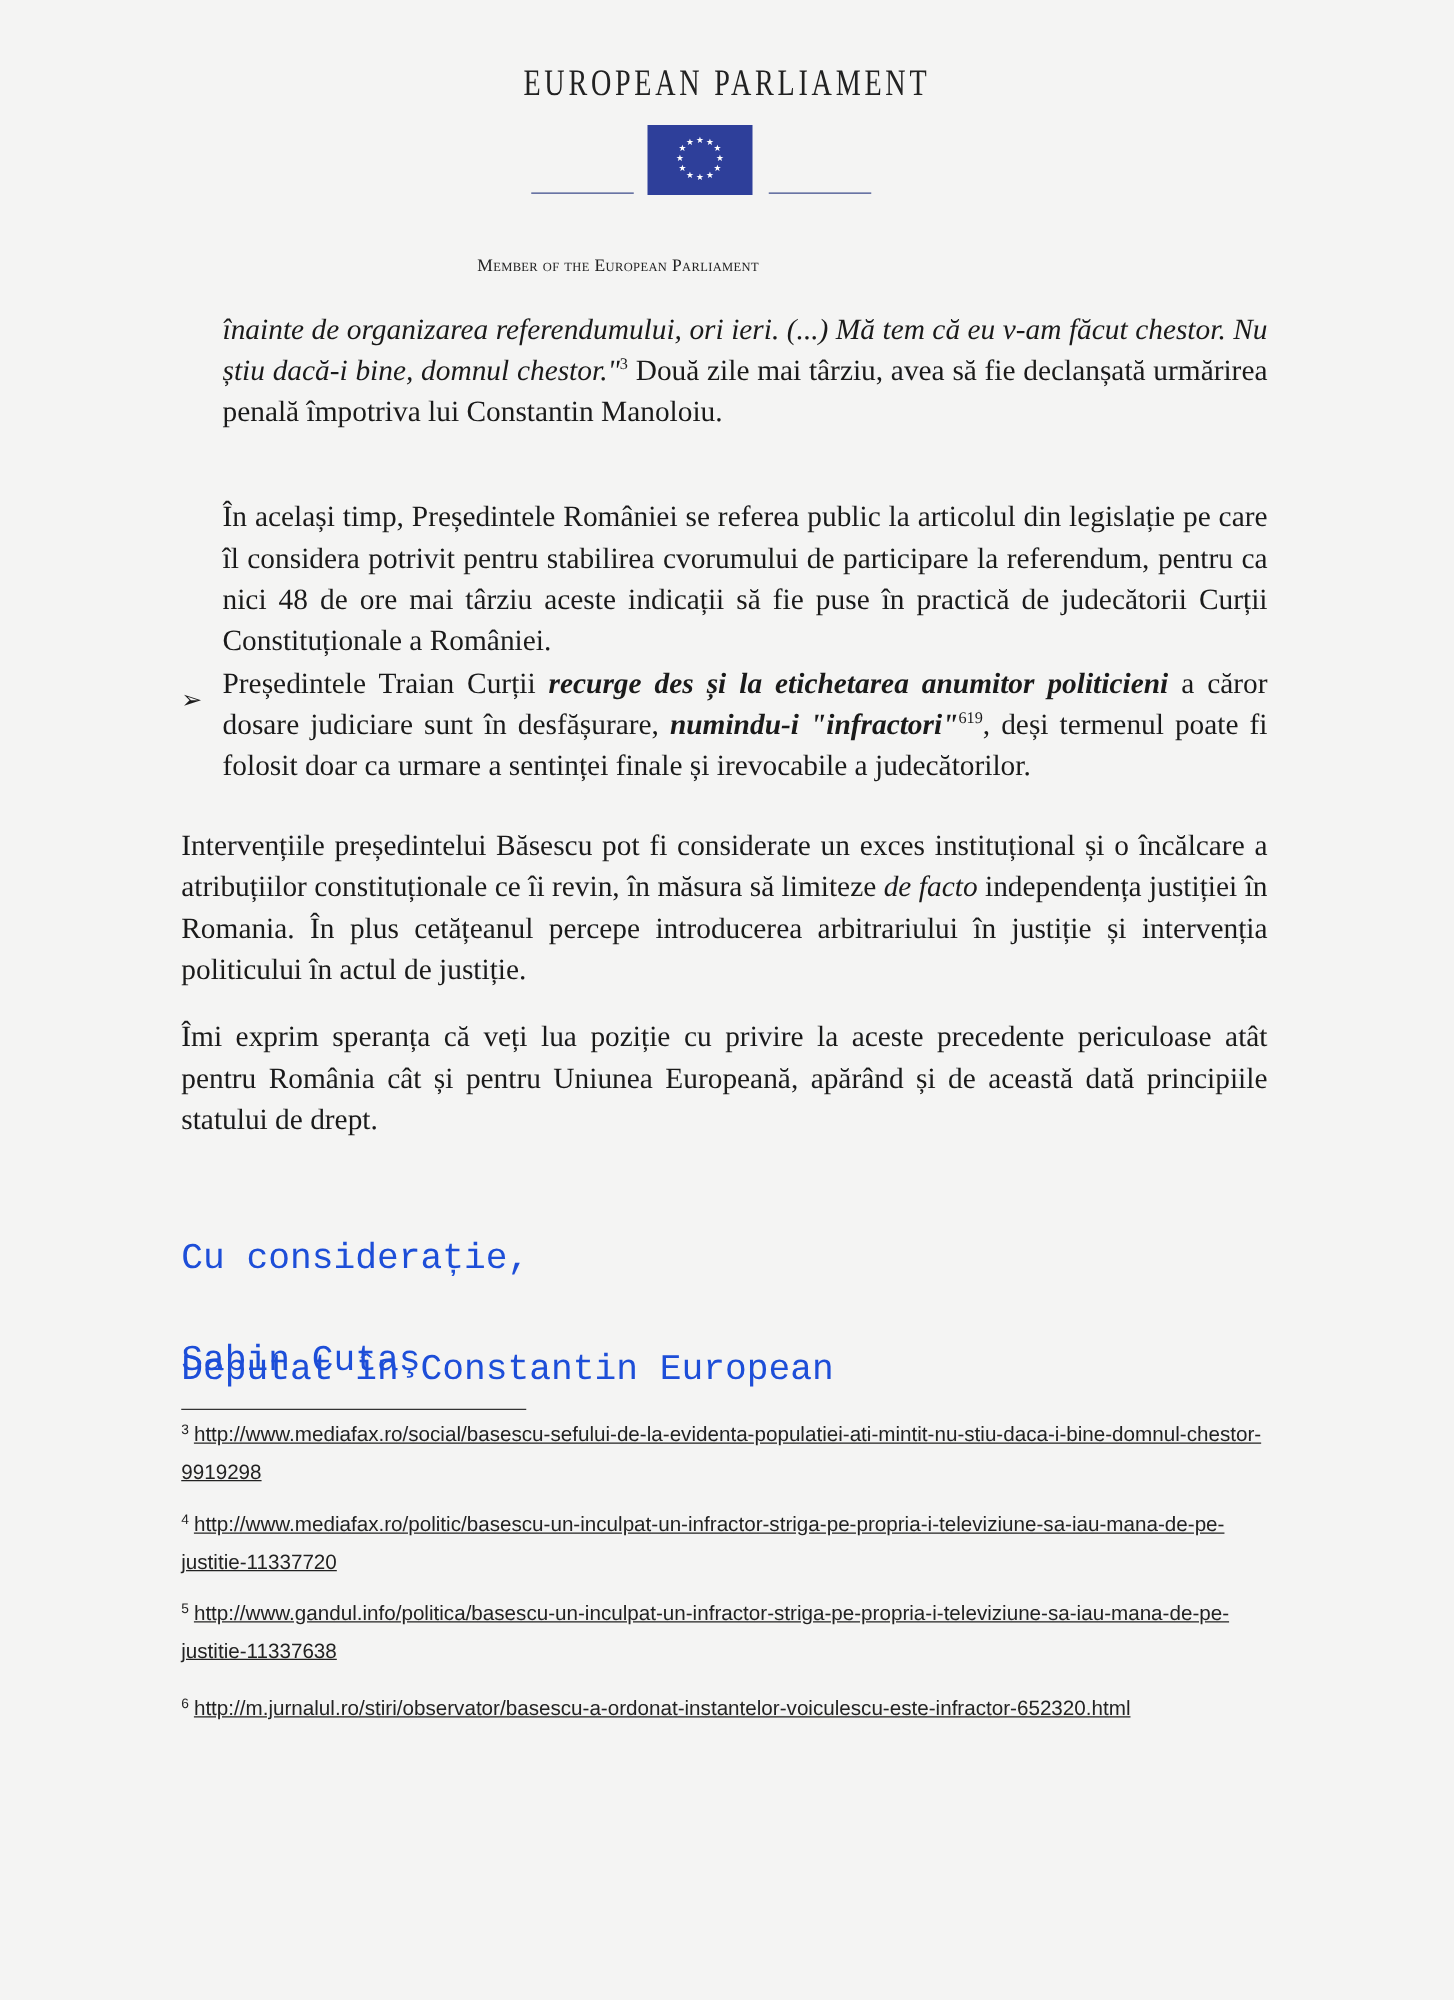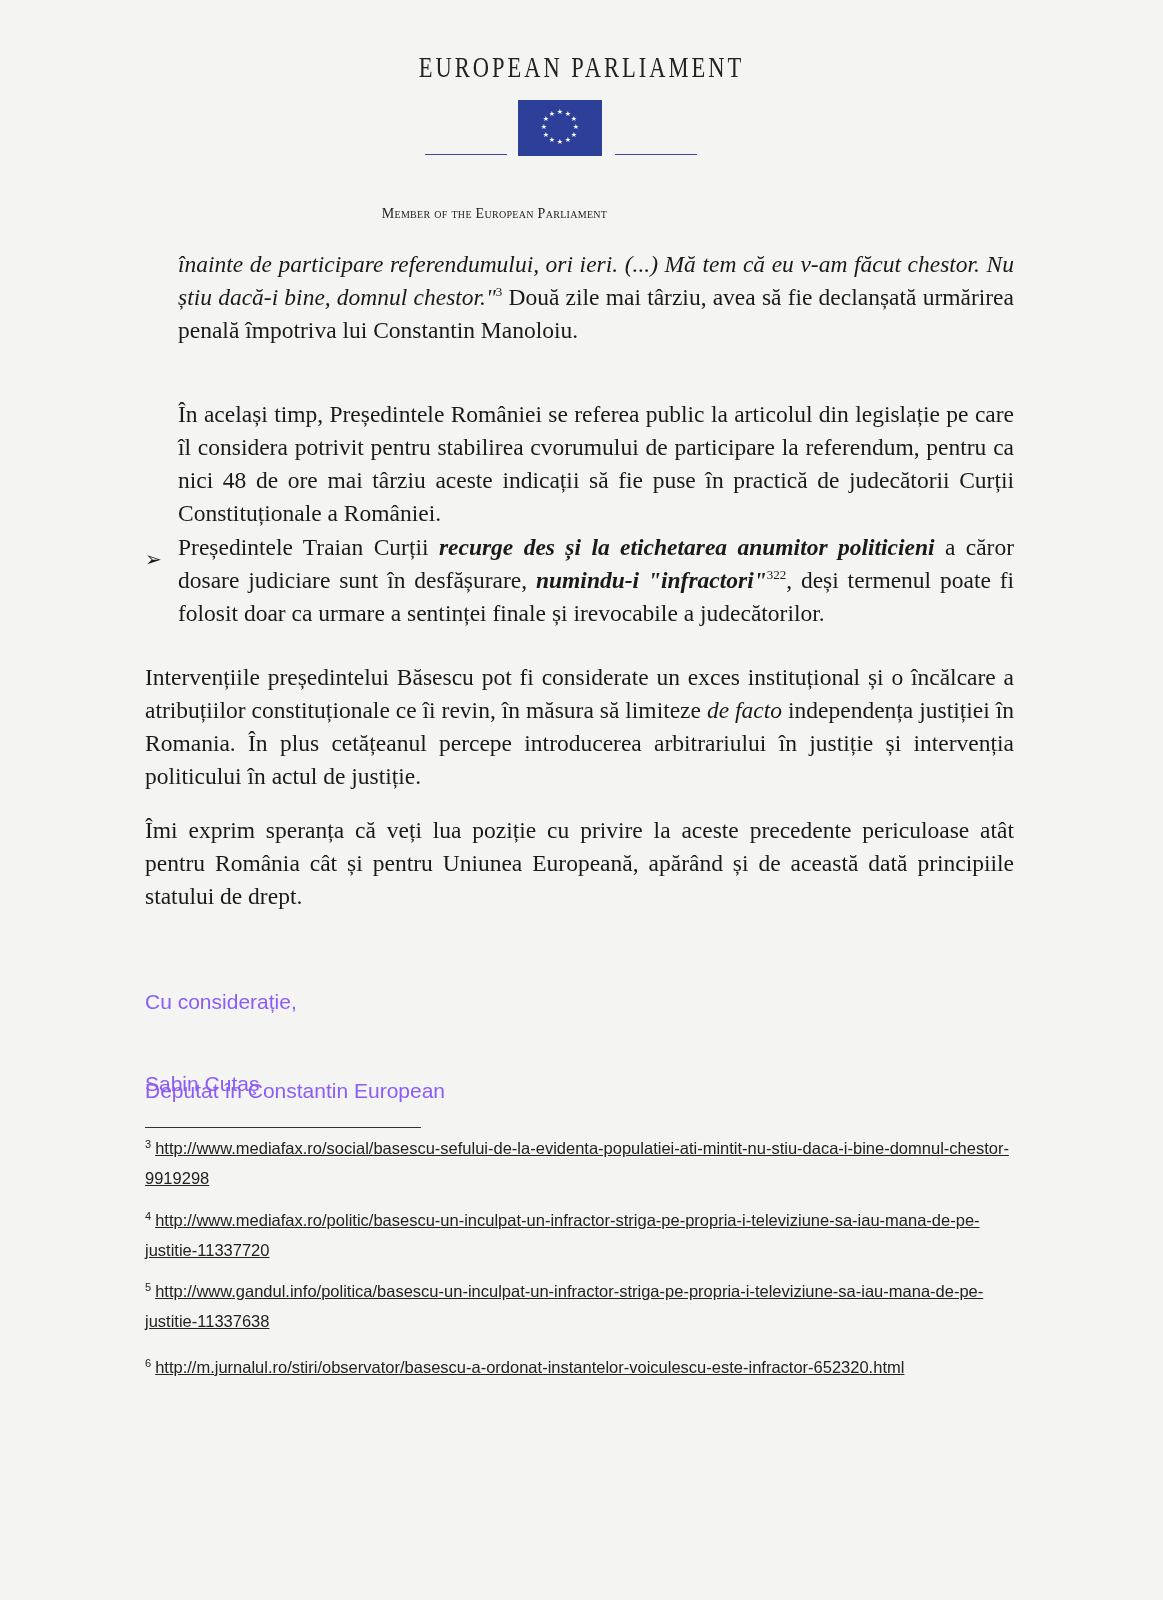--- a/index.html
+++ b/index.html
@@ -33,22 +33,22 @@
     line-height: 33px; text-align: justify; color: #1a1a1a;
   }
   .para i, .para .it { font-style: italic; }
   .para b { font-weight: bold; font-style: italic; }
   .sup { font-size: 13px; vertical-align: super; line-height: 0; }
   .bullet-arrow {
     position: absolute; left: 145px; top: 547px; font-size: 20px; color: #1a1a1a;
     font-family: "DejaVu Sans", sans-serif;
   }
   .closing {
-    position: absolute; left: 145px; font-family: Liberation Sans, sans-serif; font-size: 21px;
-    color: #8b5cf6;
+    position: absolute; left: 145px; font-family: Liberation Mono, monospace; font-size: 29px;
+    color: #1d4ed8;
   }
   .fn-rule { position: absolute; left: 145px; top: 1127px; width: 276px; height: 1px; background: #333; }
   .footnote {
     position: absolute; left: 145px; width: 870px;
     font-family: "Liberation Sans", sans-serif; font-size: 16.5px; line-height: 30px; color: #222;
   }
   .footnote .num { font-size: 11px; vertical-align: super; line-height: 0; margin-right: 4px; }
   .footnote a { color: #222; text-decoration: underline; }
 </style>
 </head>
@@ -75,28 +75,28 @@
           <text x="34" y="16">★</text>
         </g>
       </svg>
     </div>
     <div class="flag-line right"></div>
   </div>
   <div class="member-line">Member of the European Parliament</div>
 </div>
 
 <div class="para" style="left:178px; top:248px; width:836px;">
-  <span class="it">înainte de participare referendumului, ori ieri. (...) Mă tem că eu v-am făcut chestor. Nu știu dacă-i bine, domnul chestor."</span><span class="sup">3</span><span> Două zile mai târziu, avea să fie declanșată urmărirea penală împotriva lui Constantin Manoloiu.</span>
+  <span class="it">înainte de organizarea referendumului, ori ieri. (...) Mă tem că eu v-am făcut chestor. Nu știu dacă-i bine, domnul chestor."</span><span class="sup">3</span><span> Două zile mai târziu, avea să fie declanșată urmărirea penală împotriva lui Constantin Manoloiu.</span>
 </div>
 
 <div class="para" style="left:178px; top:357px; width:836px;margin-top:41px;">În același timp, Președintele României se referea public la articolul din legislație pe care îl considera potrivit pentru stabilirea cvorumului de participare la referendum, pentru ca nici 48 de ore mai târziu aceste indicații să fie puse în practică de judecătorii Curții Constituționale a României.</div>
 
 <div class="bullet-arrow">➢</div>
 <div class="para" style="left:178px; top:531px; width:836px;">
-  <span>Președintele Traian Curții </span><b>recurge des și la etichetarea anumitor politicieni</b><span> a căror dosare judiciare sunt în desfășurare, </span><b>numindu-i "infractori"</b><span class="sup">322</span><span>, deși termenul poate fi folosit doar ca urmare a sentinței finale și irevocabile a judecătorilor.</span>
+  <span>Președintele Traian Curții </span><b>recurge des și la etichetarea anumitor politicieni</b><span> a căror dosare judiciare sunt în desfășurare, </span><b>numindu-i "infractori"</b><span class="sup">619</span><span>, deși termenul poate fi folosit doar ca urmare a sentinței finale și irevocabile a judecătorilor.</span>
 </div>
 
 <div class="para" style="left:145px; top:661px; width:869px;">
   <span>Intervențiile președintelui Băsescu pot fi considerate un exces instituțional și o încălcare a atribuțiilor constituționale ce îi revin, în măsura să limiteze </span><i>de facto</i><span> independența justiției în Romania. În plus cetățeanul percepe introducerea arbitrariului în justiție și intervenția politicului în actul de justiție.</span>
 </div>
 
 <div class="para" style="left:145px; top:814px; width:869px;">Îmi exprim speranța că veți lua poziție cu privire la aceste precedente periculoase atât pentru România cât și pentru Uniunea Europeană, apărând și de această dată principiile statului de drept.</div>
 
 <div class="closing" style="top:990px;">Cu considerație,</div>
 <div class="closing" style="top:1072px;">Sabin Cutaş</div>

